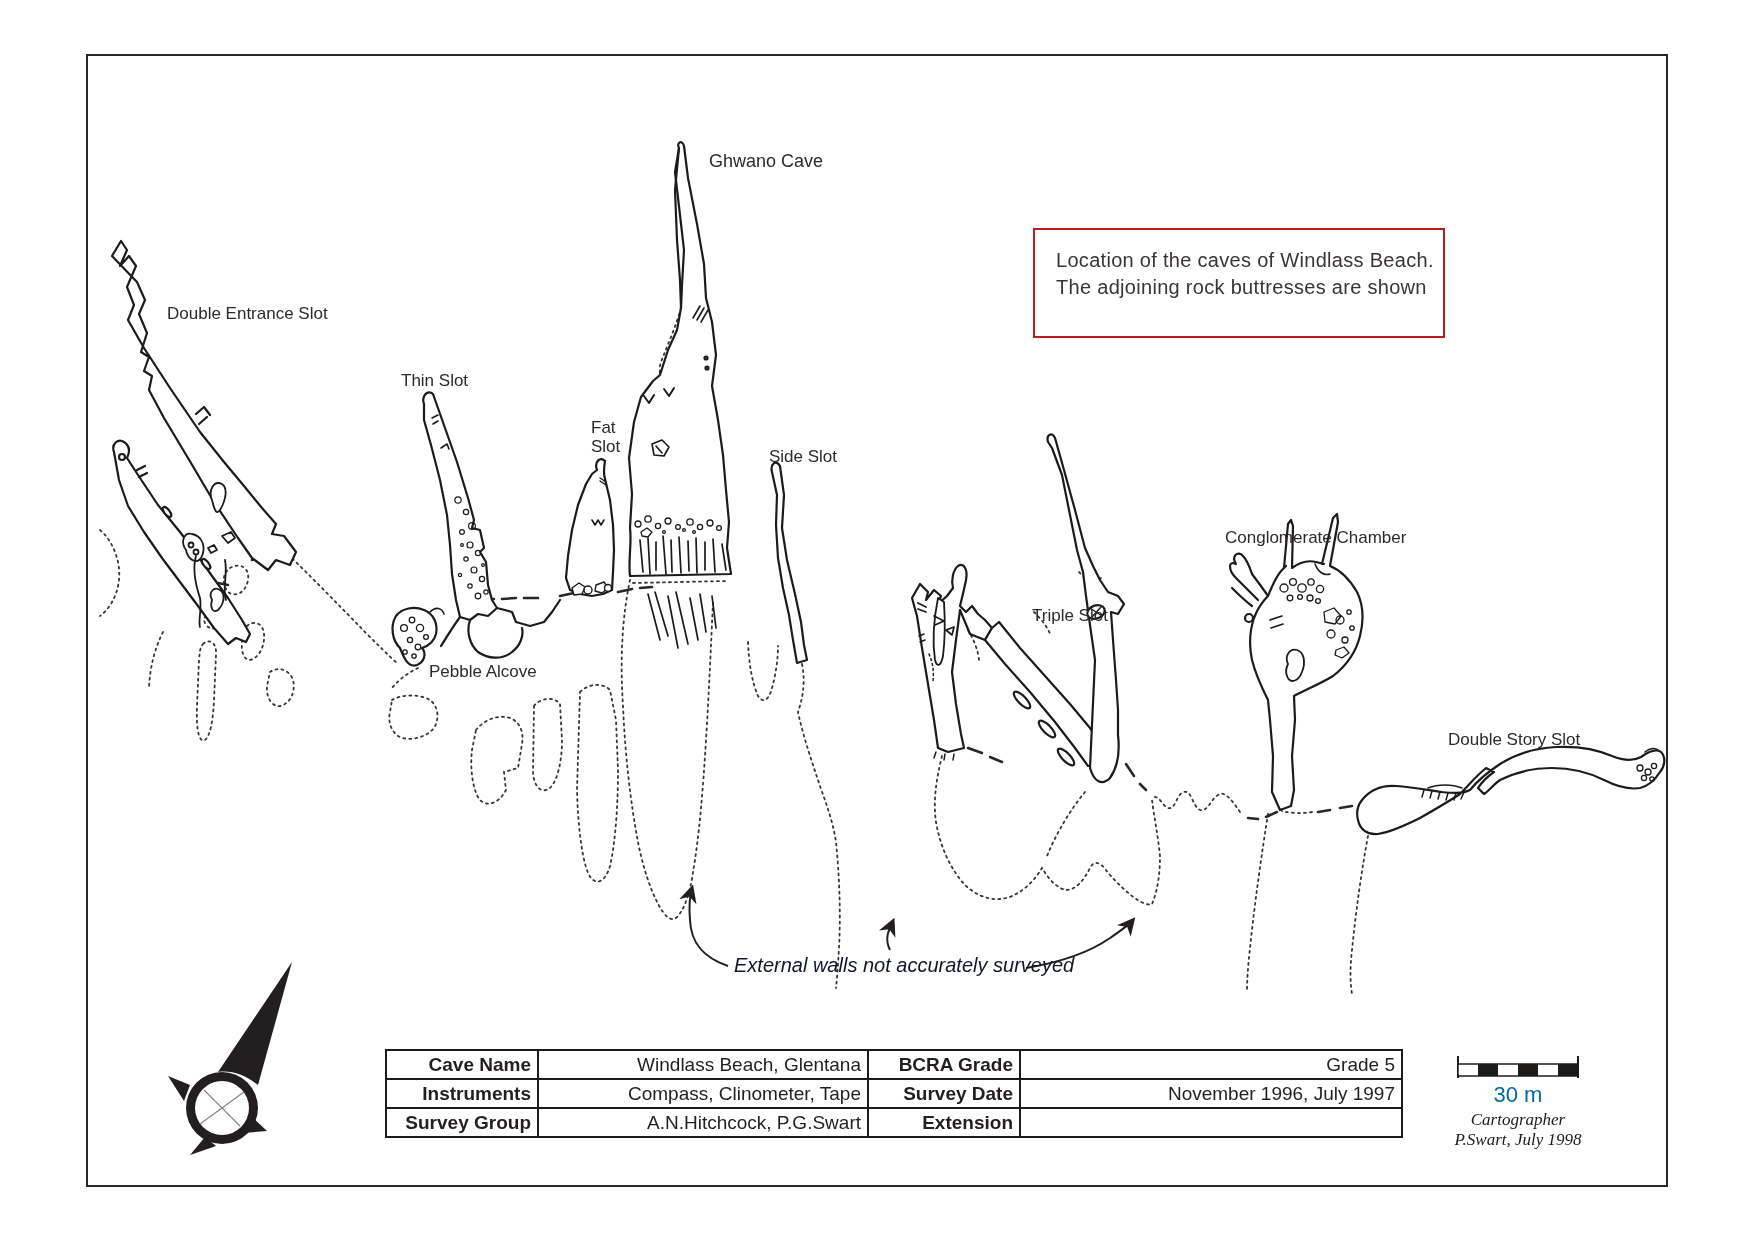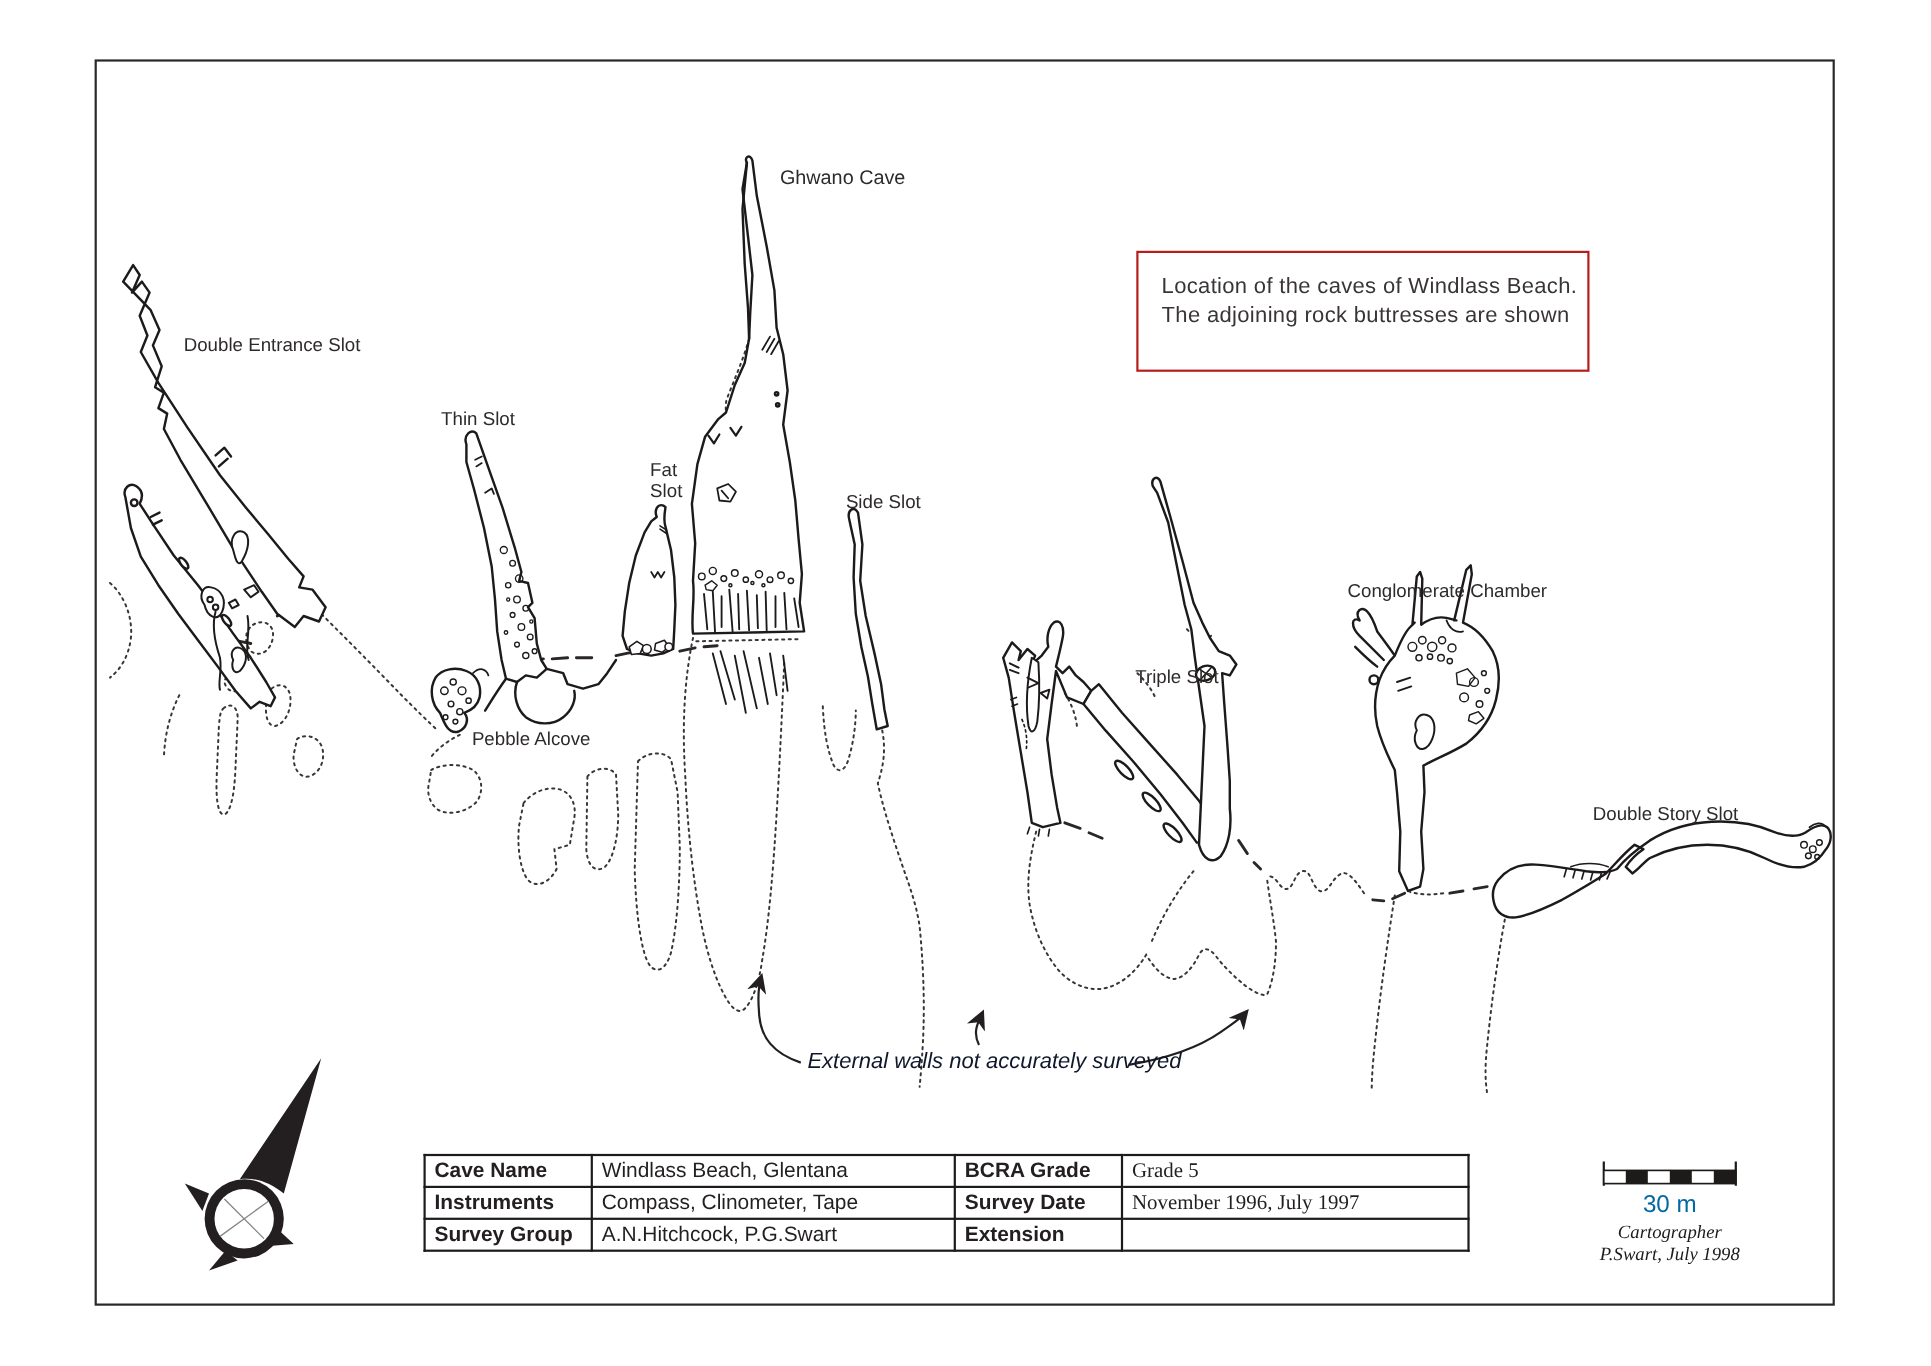--- a/index.html
+++ b/index.html
@@ -10,23 +10,23 @@
   svg.draw{position:absolute;left:0;top:0;width:1755px;height:1242px;}
   .lbl{position:absolute;font-size:17px;color:#2e2a2a;white-space:pre-line;line-height:19px;}
   .lbl.big{font-size:18px;}
   .lbl.ital{font-style:italic;font-size:20px;color:#0f172a;}
   .infobox{position:absolute;left:1033px;top:228px;width:412px;height:110px;
            border:2px solid #b91c1c;box-sizing:border-box;padding:17px 0 0 21px;}
   .infobox div{font-size:20px;line-height:27px;color:#3a3535;letter-spacing:.3px;}
   table.survey{position:absolute;left:385px;top:1049px;border-collapse:collapse;
                background:#fff;table-layout:fixed;}
   table.survey td{border:2px solid #1d1a1a;height:29px;box-sizing:border-box;
-                  font-size:19px;padding:0 6px 0 8px;white-space:nowrap;overflow:hidden;}
+                  font-size:19px;padding:0 6px 0 8px;white-space:nowrap;overflow:hidden;text-align:right;}
   td.hd{font-weight:bold;}
-  .c1{width:152px;} .c2{width:330px;} .c3{width:152px;} .c4{width:315px;font-family:Liberation Serif, serif;}
+  .c1{width:152px;} .c2{width:330px;} .c3{width:152px;} .c4{width:382px;}
   .scale-label{position:absolute;left:1458px;top:1082px;width:120px;text-align:center;
                font-size:22px;color:#0369a1;}
   .cart1{position:absolute;left:1438px;top:1110px;width:160px;text-align:center;
          font-family:"Liberation Serif",serif;font-style:italic;font-size:17px;color:#1d1a1a;}
   .cart2{position:absolute;left:1428px;top:1130px;width:180px;text-align:center;
          font-family:"Liberation Serif",serif;font-style:italic;font-size:17px;color:#1d1a1a;}
 </style>
 </head>
 <body>
 

